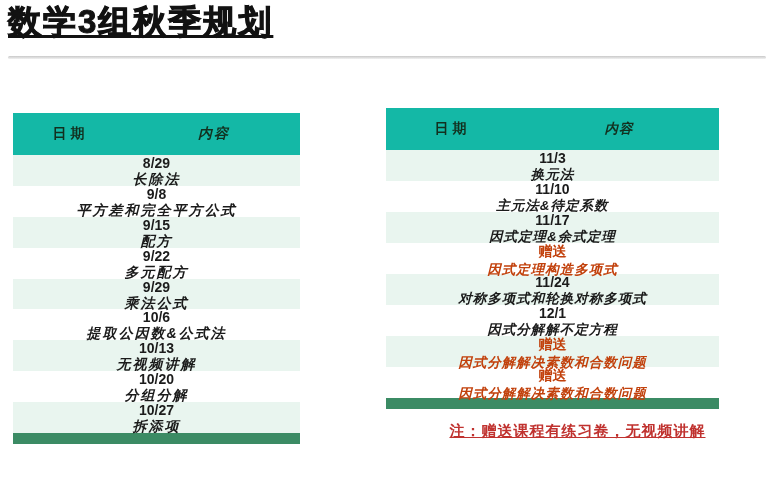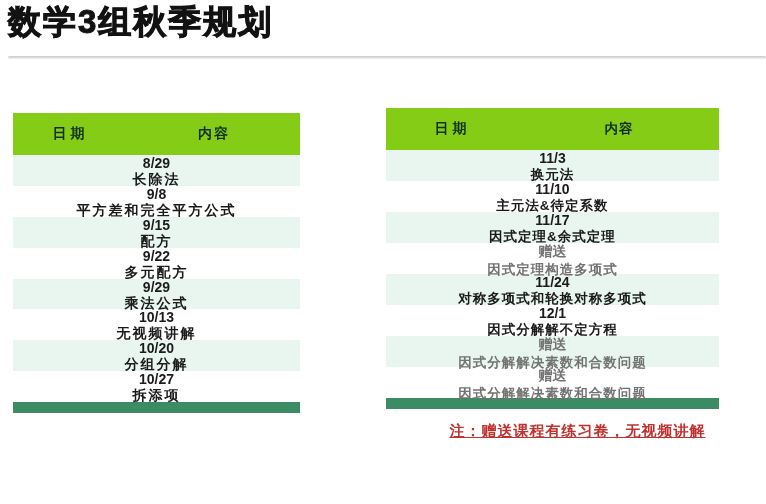--- a/index.html
+++ b/index.html
@@ -7,50 +7,51 @@
     width:766px;height:504px;
     background:#ffffff;
     font-family:"Liberation Sans", sans-serif;
     position:relative;
     overflow:hidden;
   }
   .title{
     position:absolute;left:8px;top:0px;margin:0;
     font-size:33px;font-weight:900;color:#121212;
     letter-spacing:2px;
+    text-decoration:underline;
     -webkit-text-stroke:1px #121212;
   }
   .divider{
     position:absolute;left:8px;right:0;top:56px;height:3px;
     background:linear-gradient(#c9c9c9,#f1f1f1);
     border-radius:2px;
   }
   .sched{
     position:absolute;
   }
   .sched.left{left:13px;top:113px;width:287px;}
   .sched.right{left:386px;top:108px;width:333px;}
   .thead{
     display:flex;align-items:center;
-    height:42px;background:#84cc16;color:#12301f;
+    height:42px;background:#14b8a6;color:#12301f;
     font-weight:bold;font-size:14px;letter-spacing:4px;
   }
   .row{
     display:flex;align-items:center;
     background:#ffffff;color:#1b1b1b;
     font-weight:bold;font-size:14px;flex-direction:column;
   }
   .sched.left .row{height:30.9px;}
   .sched.right .row{height:31px;}
   .row:nth-child(odd){background:#e9f5ef;}
   .cell{text-align:center;}
   .cell.date{width:40%;}
-  .cell.content{width:60%;letter-spacing:2px;}
+  .cell.content{width:60%;letter-spacing:2px;font-style:italic;}
   .sched.right .cell.content{letter-spacing:1px;font-size:13.5px;}
-  .row.bonus{color:#737373;}
+  .row.bonus{color:#c2410c;}
   .tfoot{
     height:11px;background:#3b8b64;
   }
   .note{
     margin-top:13px;
     padding-left:50px;
     text-align:center;
     color:#c0322f;font-weight:bold;font-size:15px;
     letter-spacing:1px;
     text-decoration:underline;
@@ -82,20 +83,24 @@
         <div class="cell date">9/15</div>
         <div class="cell content">配方</div>
       </div>
       <div class="row">
         <div class="cell date">9/22</div>
         <div class="cell content">多元配方</div>
       </div>
       <div class="row">
         <div class="cell date">9/29</div>
         <div class="cell content">乘法公式</div>
+      </div>
+      <div class="row">
+        <div class="cell date">10/6</div>
+        <div class="cell content">提取公因数&amp;公式法</div>
       </div>
       <div class="row">
         <div class="cell date">10/13</div>
         <div class="cell content">无视频讲解</div>
       </div>
       <div class="row">
         <div class="cell date">10/20</div>
         <div class="cell content">分组分解</div>
       </div>
       <div class="row">

